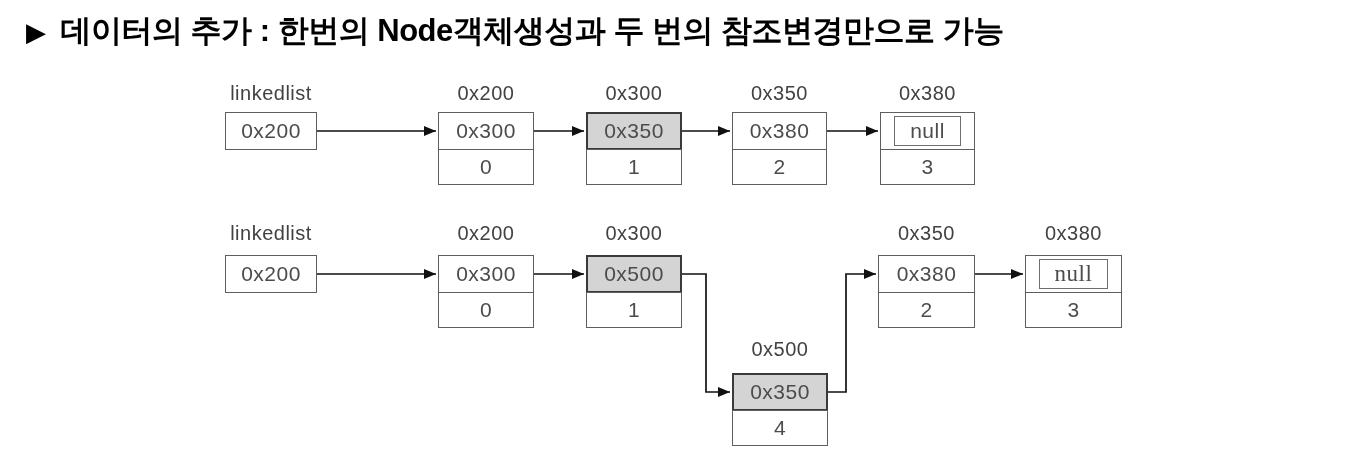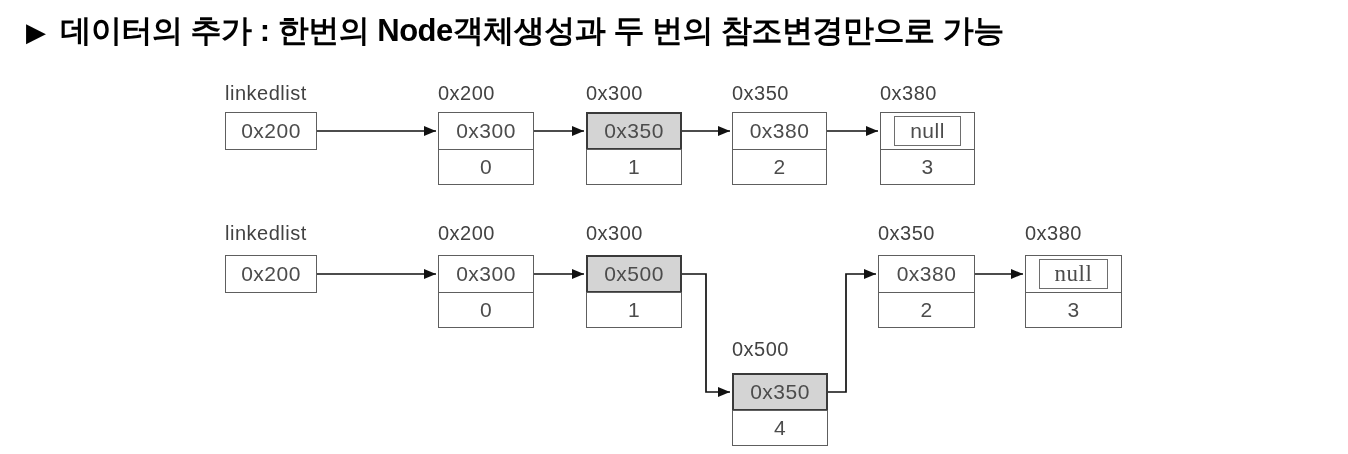--- a/index.html
+++ b/index.html
@@ -2,21 +2,21 @@
 <html><head>
 <meta charset="utf-8">
 <style>
   html,body{margin:0;padding:0;background:#fff;}
   .canvas{position:relative;width:1348px;height:454px;background:#ffffff;
           font-family:"Liberation Sans","DejaVu Sans",sans-serif;overflow:hidden;}
   .title{position:absolute;left:26px;top:10px;display:flex;align-items:center;gap:15px;
          font-weight:bold;font-size:31px;color:#000;letter-spacing:-0.5px;white-space:nowrap;}
   .title .bullet{font-size:26px;line-height:1;transform:translateY(1px);}
   .wires{position:absolute;left:0;top:0;pointer-events:none;}
-  .nlabel{position:absolute;height:24px;font-size:20px;color:#424242;
+  .nlabel{position:absolute;height:24px;text-align:center;font-size:20px;color:#424242;
           letter-spacing:0.5px;white-space:nowrap;}
   .pbox{position:absolute;height:38px;box-sizing:border-box;border:1.5px solid #5e5e5e;
         background:#fff;display:flex;align-items:center;justify-content:center;
         font-size:21px;color:#4c4c4c;letter-spacing:0.5px;}
   .node{position:absolute;box-sizing:border-box;}
   .cell{box-sizing:border-box;border:1.5px solid #5e5e5e;height:38px;background:#fff;
         display:flex;align-items:center;justify-content:center;
         font-size:21px;color:#4c4c4c;letter-spacing:0.5px;}
   .cell.data{height:36px;margin-top:-1.5px;}
   .cell.shaded{background:#d4d4d4;border:2px solid #3a3a3a;}

